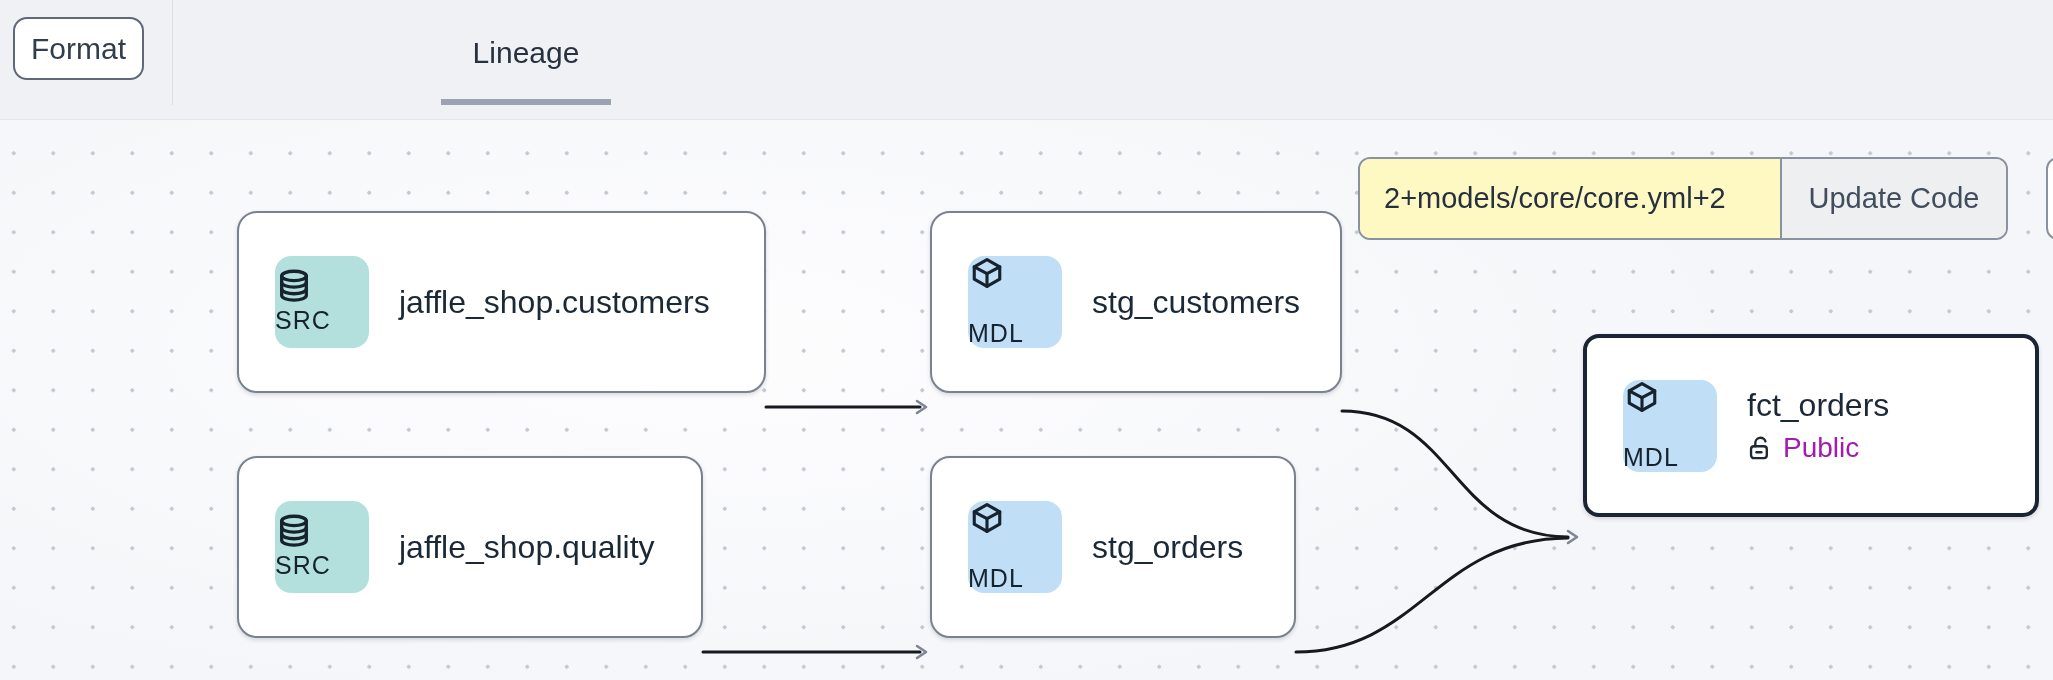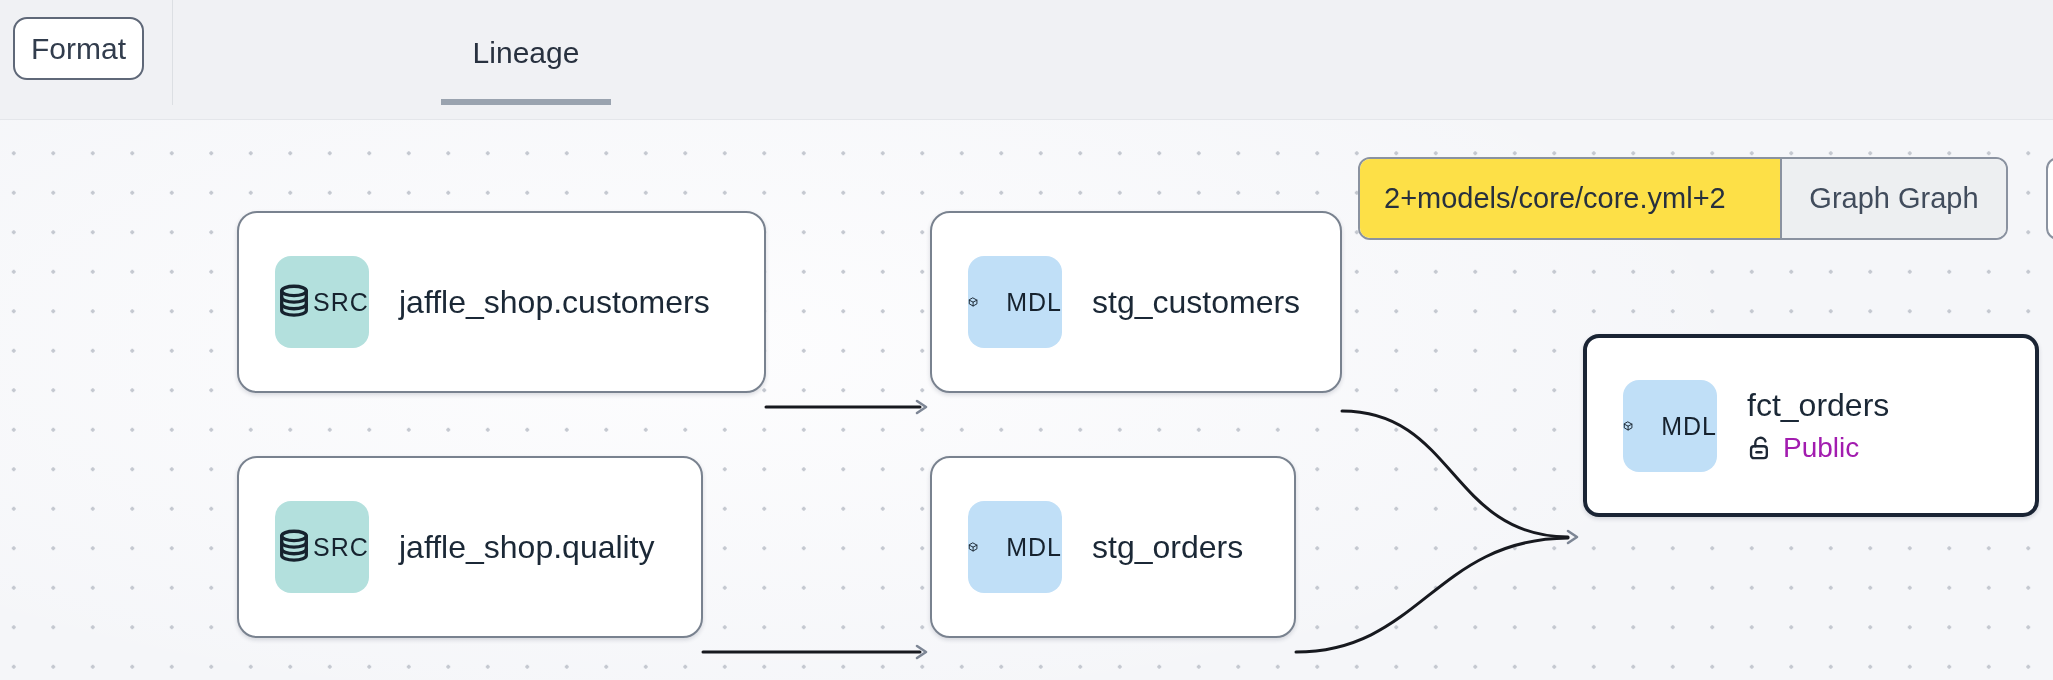--- a/index.html
+++ b/index.html
@@ -38,38 +38,38 @@
   .arrowhead { stroke:#7d8695; stroke-width:2.6; fill:none;
     stroke-linecap:round; stroke-linejoin:round; }
 
   
   .node { position:absolute; background:#ffffff; border:2px solid #79828f;
     border-radius:20px; display:flex; align-items:center; gap:30px;
     padding-left:36px; cursor:pointer; z-index:10;
     box-shadow:0 2px 4px rgba(30,40,60,.16); }
   .node.selected { border:4px solid #1a2434; border-radius:16px; }
   .node-icon { width:94px; height:92px; border-radius:16px; flex:0 0 auto;
-    display:flex; flex-direction:row; align-items:center; justify-content:center; }
+    display:flex; flex-direction:column; align-items:flex-start; justify-content:center; }
   .node.source .node-icon { background:#b3e0dd; }
   .node.model  .node-icon { background:#c0dff7;gap:28px; }
   .node-icon svg { width:38px; height:36px; stroke:#16222e; stroke-width:2.2;
     fill:none; stroke-linecap:round; stroke-linejoin:round; }
   .kind { font-size:25px; color:#16222e; letter-spacing:1px; margin-top:1px; }
   .node-label { font-size:32px; color:#1b2836; white-space:nowrap; }
   .node-badge { display:flex; align-items:center; gap:9px; margin-top:8px; }
   .node-badge svg { width:27px; height:27px; stroke:#1d2735; stroke-width:2.1;
     fill:none; stroke-linecap:round; stroke-linejoin:round; }
   .badge-text { font-size:28px; color:#a21caf; }
 
   
   .filter-group { position:absolute; left:1358px; top:157px; width:650px; height:83px;
     display:flex; border:2px solid #8a92a0; border-radius:12px; overflow:hidden;
     background:#ffffff; z-index:20; }
   .filter-input { width:420px; height:100%; border:none; outline:none;
-    font-size:29px; color:#27303e; padding:0 24px; background:#fde047;
+    font-size:29px; color:#27303e; padding:0 24px; background:#fef9c3;
     font-family:"Liberation Sans", sans-serif; }
   .update-btn { width:230px; height:100%; border:none; border-left:2px solid #8a92a0;
     background:#edeff1; font-size:29px; color:#414c5c; cursor:pointer;
     font-family:"Liberation Sans", sans-serif; }
   .partial-btn { position:absolute; left:2046px; top:157px; width:40px; height:83px;
     background:#ffffff; border:2px solid #8a92a0; border-radius:12px; z-index:20; }
 </style>
 </head>
 <body>
 
@@ -89,21 +89,21 @@
     <polyline class="arrowhead" points="917,541 926,547 917,553"></polyline>
 
     <path class="edge" d="M1342 306 C1455 306 1450 431 1568 432"></path>
 
     <path class="edge" d="M1296 547 C1420 547 1435 434 1568 433"></path>
     <polyline class="arrowhead" points="1568,426 1577,432 1568,438"></polyline>
   </svg>
 
   <div class="filter-group" style="top:52px;">
     <input class="filter-input" type="text" value="2+models/core/core.yml+2" style="">
-    <button class="update-btn">Graph Graph</button>
+    <button class="update-btn">Update Code</button>
   </div>
   <div class="partial-btn" style="top:52px;"></div>
 <div class="node source" style="left: 237px; top: 106px; width: 529px; height: 182px;">
     <div class="node-icon">
       <svg class="db-glyph" viewBox="0 0 24 24">
         <ellipse cx="12" cy="4.6" rx="8.2" ry="3.1"></ellipse>
         <path d="M3.8 4.6 v13 c0 1.7 3.7 3.1 8.2 3.1 s8.2 -1.4 8.2 -3.1 v-13"></path>
         <path d="M3.8 9 c0 1.7 3.7 3.1 8.2 3.1 s8.2 -1.4 8.2 -3.1"></path>
         <path d="M3.8 13.4 c0 1.7 3.7 3.1 8.2 3.1 s8.2 -1.4 8.2 -3.1"></path>
       </svg>

